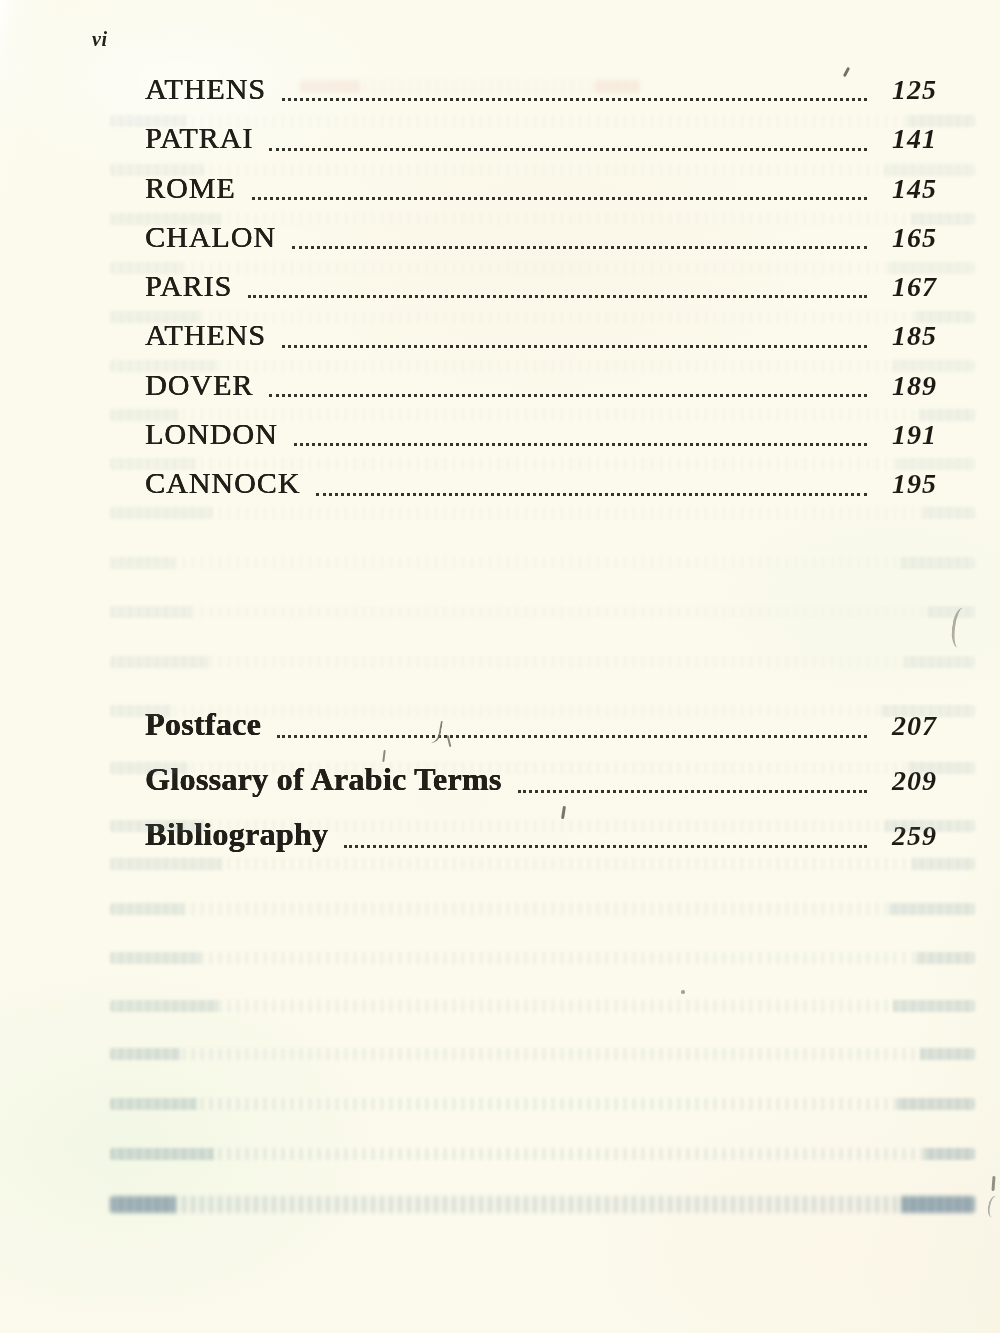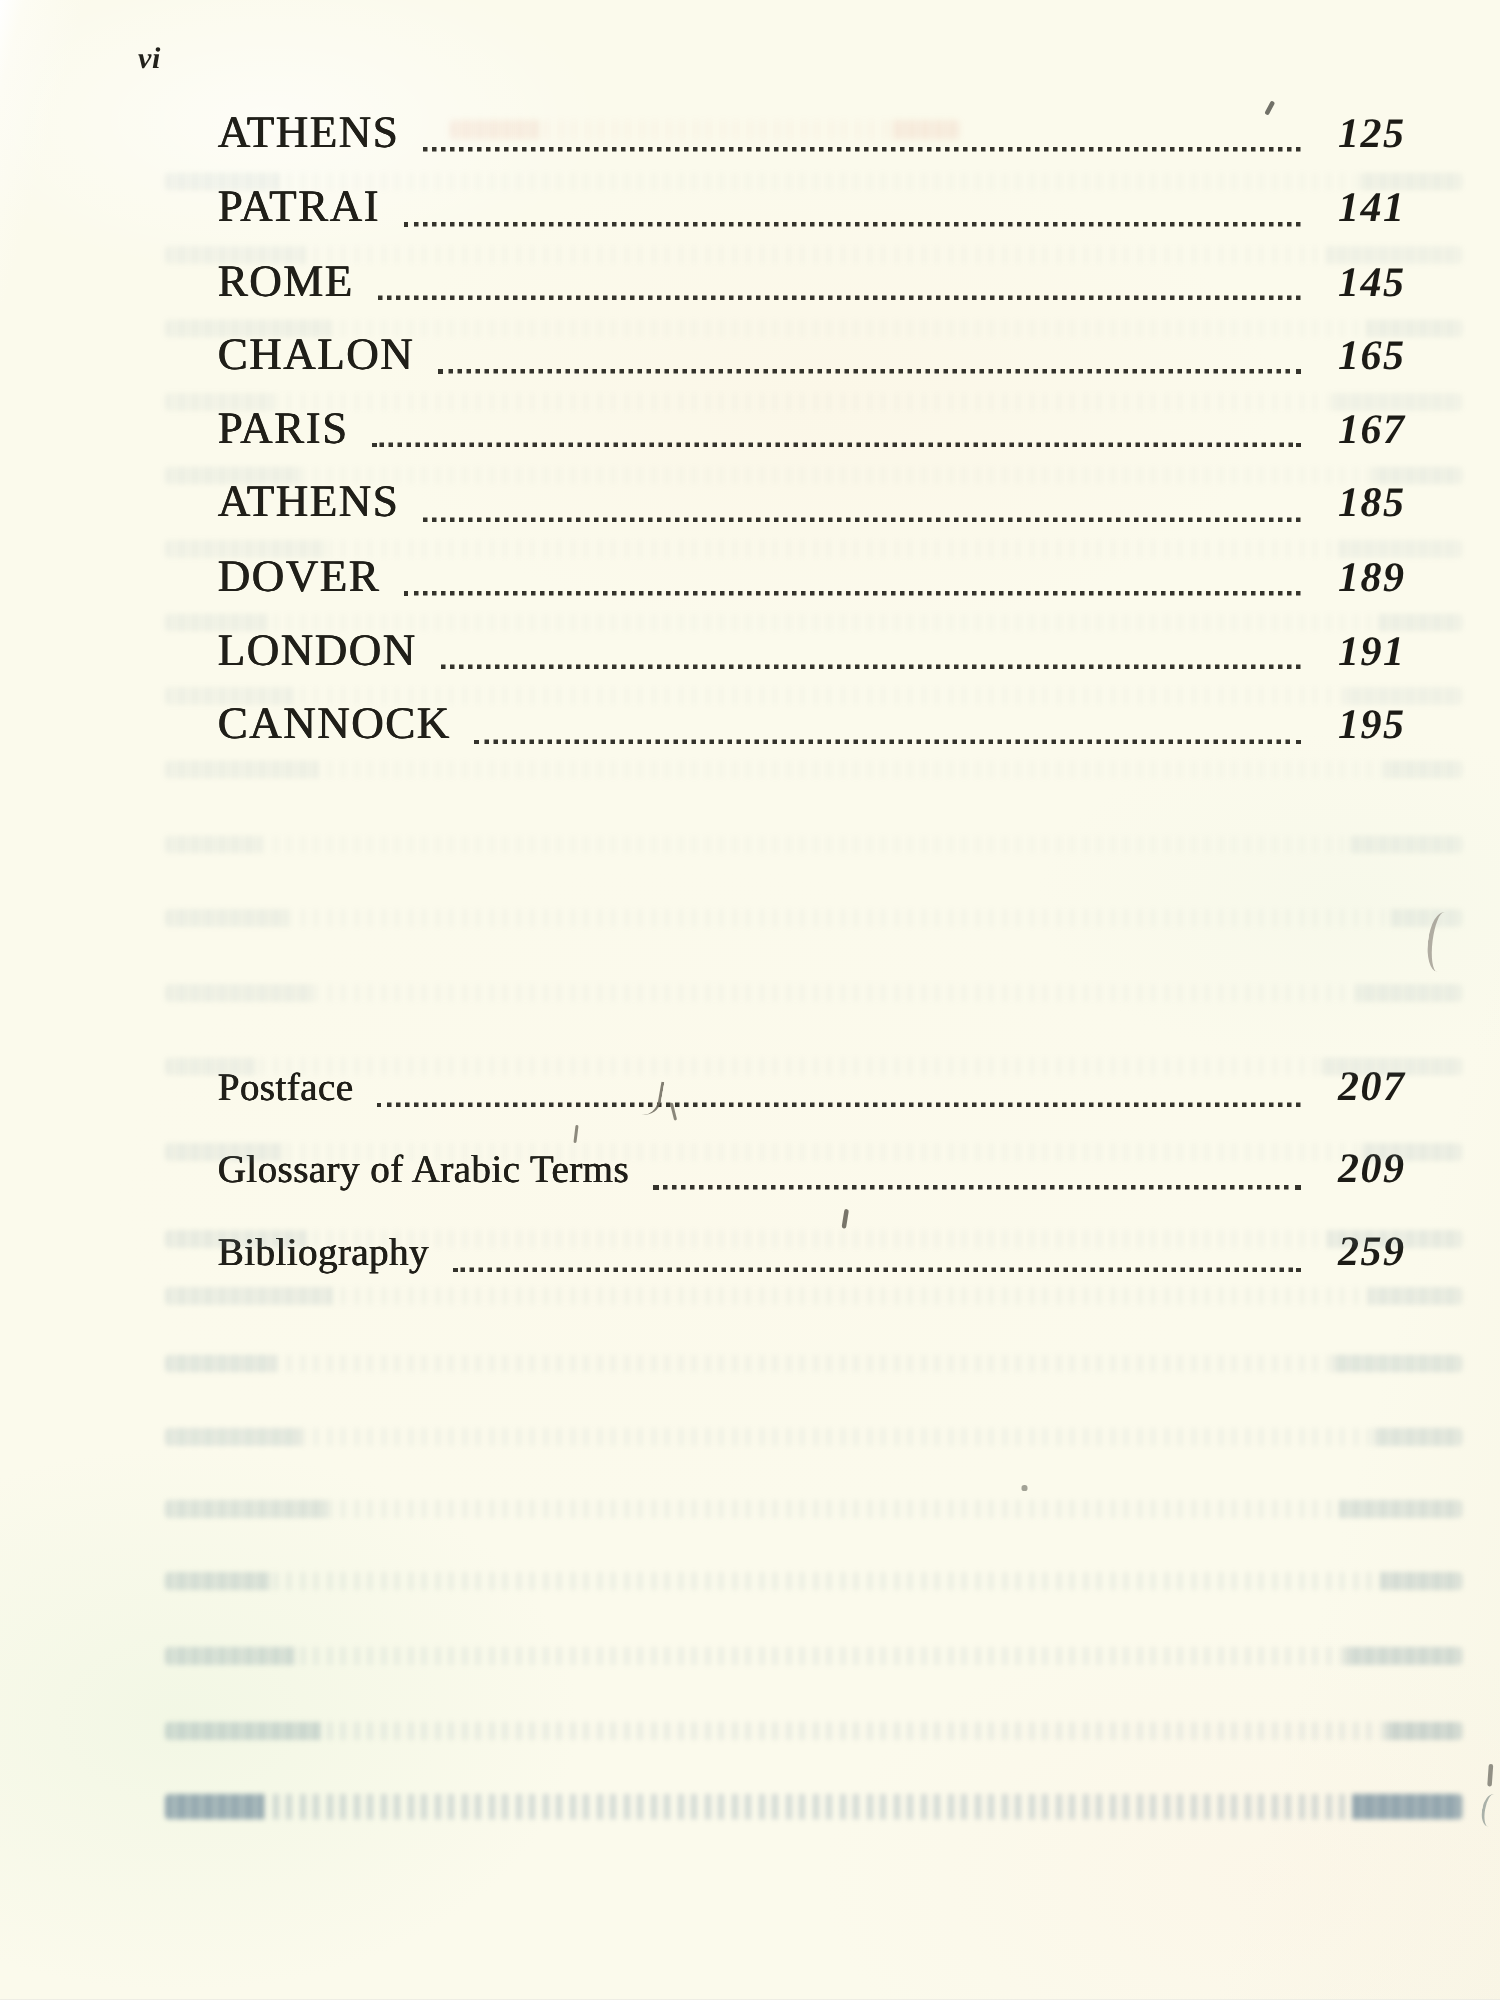--- a/index.html
+++ b/index.html
@@ -33,21 +33,21 @@
   .group{position:absolute;left:0;right:0;}
   .group.main{top:64px;}
   .group.back{top:697px;}
   .row{display:flex;align-items:baseline;white-space:nowrap;}
   .main .row{height:49.3px;line-height:49.3px;}
   .back .row{height:55px;line-height:55px;}
   .label{
     font-size:30px;letter-spacing:1px;
     text-shadow:.45px 0 0 currentColor, 0 .3px 0 currentColor;
   }
-  .back .label{font-size:26px;letter-spacing:.3px;}
+  .back .label{font-size:32px;letter-spacing:.3px;font-weight:bold;}
   .leader{
     flex:1 1 auto;align-self:flex-end;height:0;min-width:40px;
     border-bottom:3.2px dotted #24231c;
     margin:0 14px 12px 16px;
     opacity:.92;
   }
   .back .leader{margin-bottom:14px;}
   .num{
     font-size:28px;font-weight:bold;letter-spacing:1px;
     min-width:56px;text-align:right;color:#1c1b16;font-style:italic;

